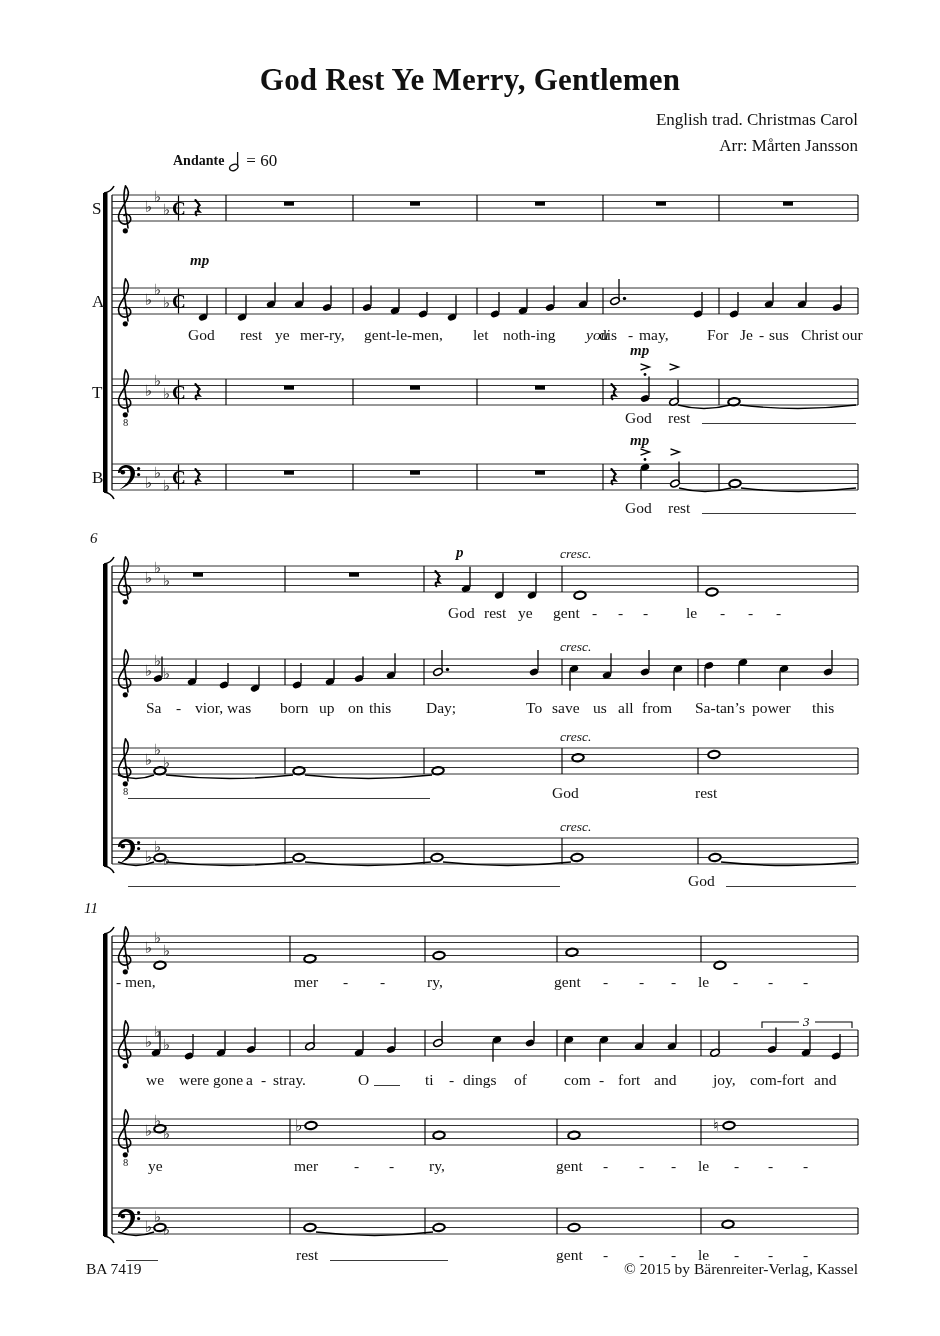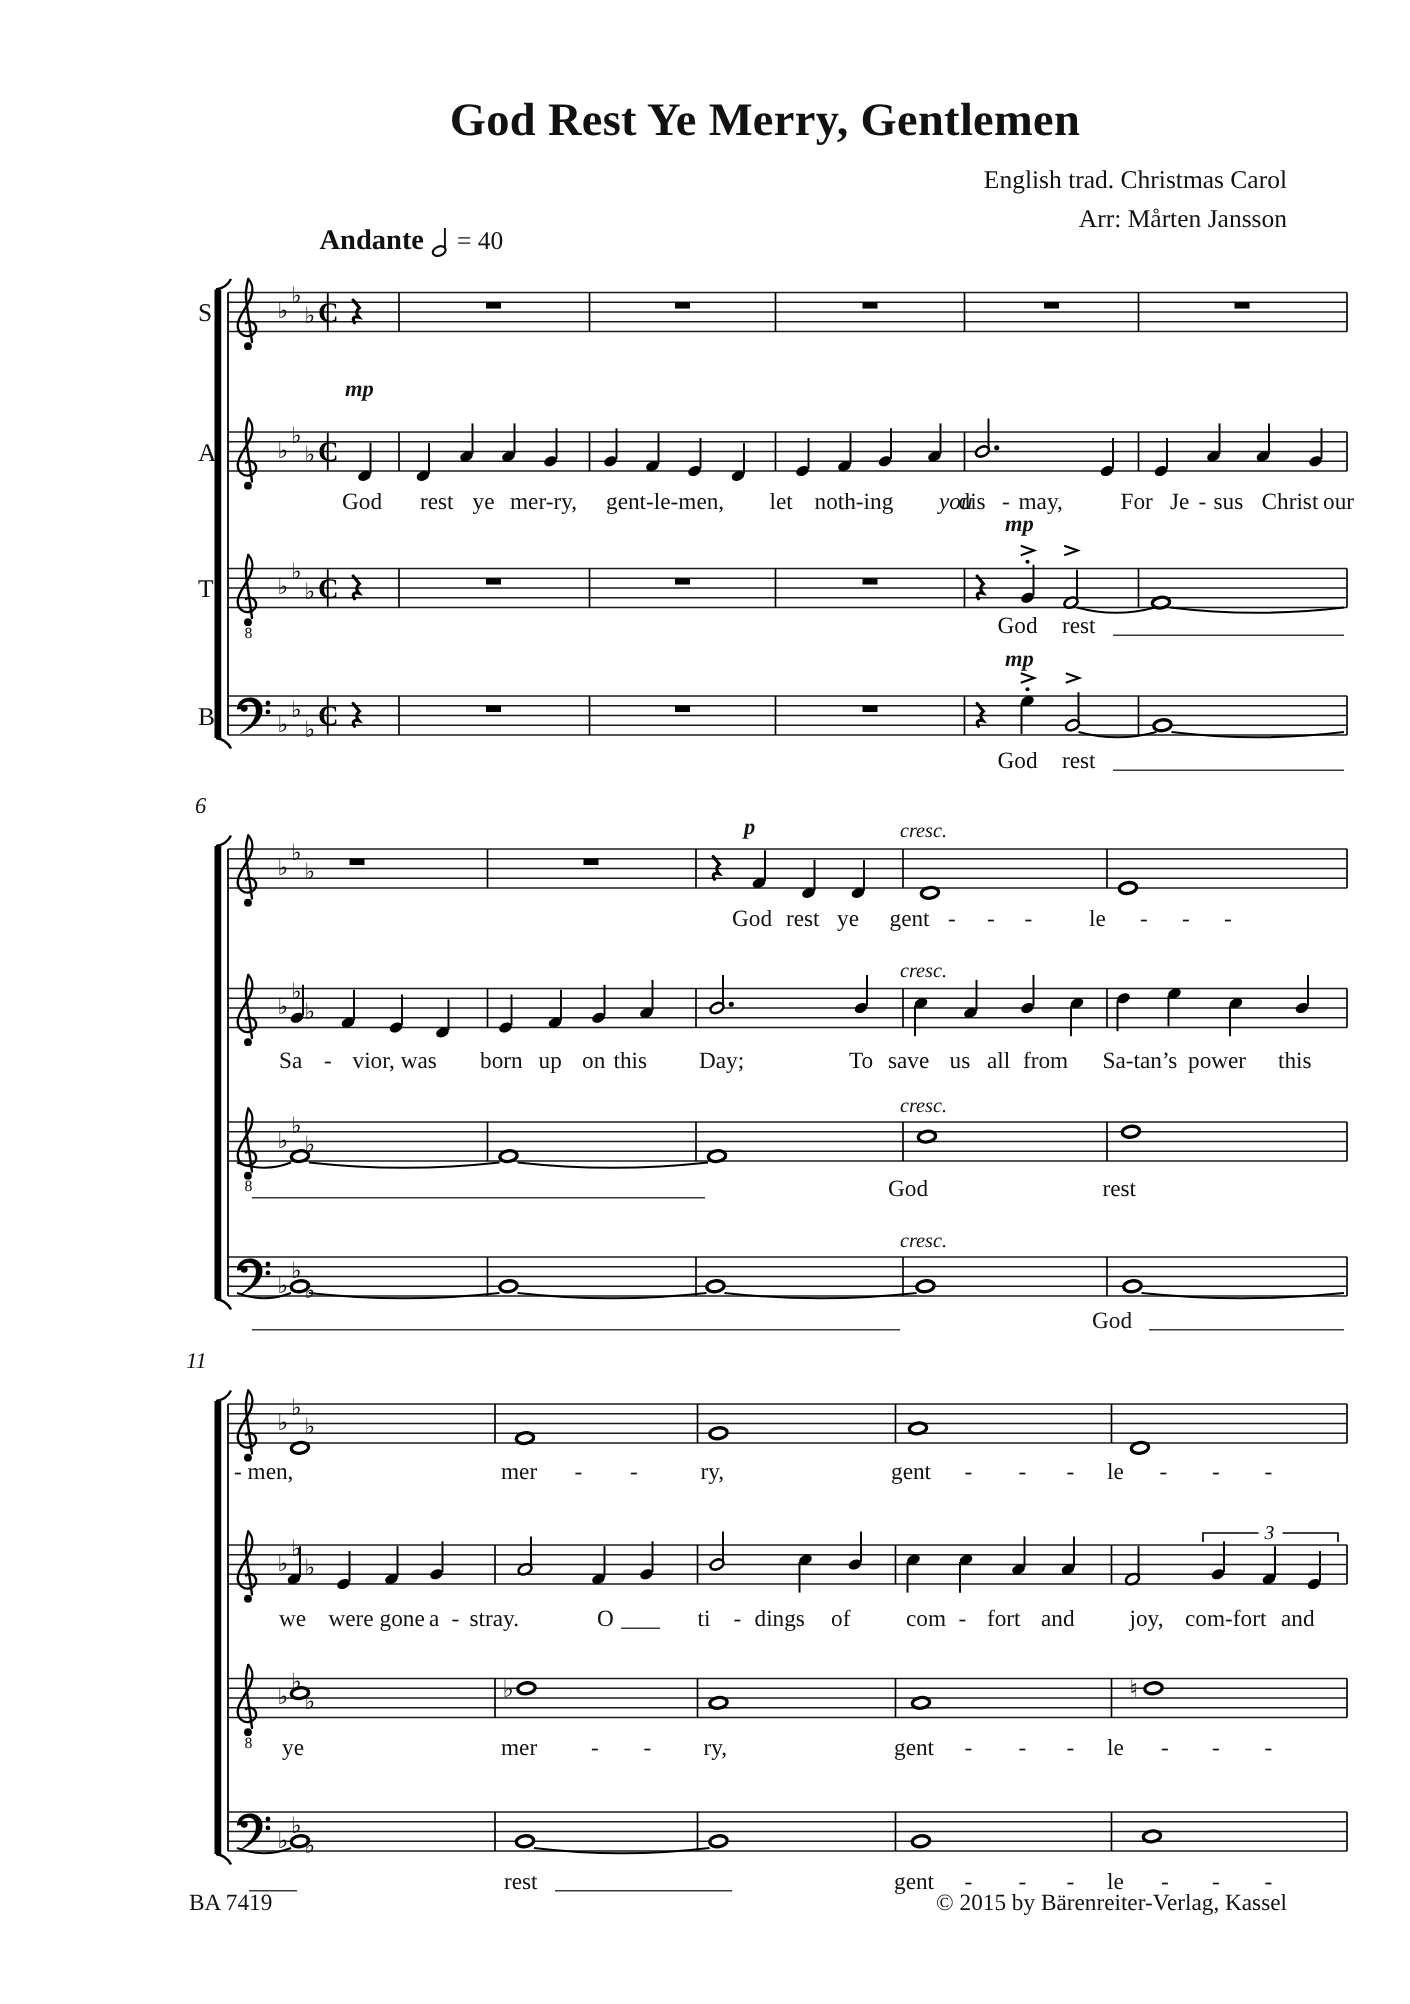--- a/index.html
+++ b/index.html
@@ -1,23 +1,23 @@
 <!DOCTYPE html>
 <html><head>
 <meta charset="utf-8">
 <style>
   html,body{margin:0;padding:0;}
   body{width:940px;height:1336px;background:#ffffff;position:relative;overflow:hidden;
        font-family:"Liberation Serif",serif;color:#111;}
-  #page{position:absolute;inset:0;margin-left:40px;}
+  #page{position:absolute;inset:0;}
   .title{position:absolute;left:0;top:62px;width:940px;text-align:center;
          font-size:31px;font-weight:bold;letter-spacing:.2px;}
   .credit{position:absolute;right:82px;text-align:right;font-size:17px;}
   .tempo{position:absolute;left:173px;top:149px;font-size:17px;display:flex;align-items:center;gap:4px;}
-  .tempo b{font-weight:bold;font-size:19px;}
+  .tempo b{font-weight:bold;font-size:14px;}
   .abs{position:absolute;white-space:pre;}
   .lyr{font-size:15.5px;color:#111;}
   .dyn{font-style:italic;font-weight:bold;font-size:15px;}
   .cresc{font-style:italic;font-size:13.5px;}
   .vlabel{font-size:17px;}
   .mnum{font-style:italic;font-size:15px;}
   .ext{position:absolute;height:1.2px;background:#3a3a3a;}
   .footer{position:absolute;top:1260px;font-size:15.5px;}
   #score{position:absolute;left:0;top:0;}
   .acc-glyph{font-family:"DejaVu Sans",sans-serif;}
@@ -29,21 +29,21 @@
   <div class="title">God Rest Ye Merry, Gentlemen</div>
   <div class="credit" style="top:110px">English trad. Christmas Carol</div>
   <div class="credit" style="top:136px">Arr: Mårten Jansson</div>
 
   <div class="tempo">
     <b>Andante</b>
     <svg width="14" height="24" viewBox="0 0 14 24">
       <line x1="9.6" y1="3" x2="9.6" y2="18" stroke="#111" stroke-width="1.3"></line>
       <ellipse cx="5.8" cy="18.4" rx="4.4" ry="3" fill="#fff" stroke="#111" stroke-width="1.5" transform="rotate(-22 5.8 18.4)"></ellipse>
     </svg>
-    <span>= 40</span>
+    <span>= 60</span>
   </div>
 
   <svg id="score" width="940" height="1336" viewBox="0 0 940 1336">
       <rect x="103" y="193" width="4.5" height="299" fill="#000"></rect>
       <path d="M 104 193 Q 111 192 114 186" fill="none" stroke="#000" stroke-width="1.6"></path>
       <path d="M 104 492 Q 111 493 114 499" fill="none" stroke="#000" stroke-width="1.6"></path>
       <line x1="112" y1="195" x2="112" y2="490" stroke="#000" stroke-width="1.2"></line>
       <line x1="112" y1="195" x2="858" y2="195" stroke="#1a1a1a" stroke-width="0.9"></line>
       <line x1="112" y1="201.5" x2="858" y2="201.5" stroke="#1a1a1a" stroke-width="0.9"></line>
       <line x1="112" y1="208" x2="858" y2="208" stroke="#1a1a1a" stroke-width="0.9"></line>

